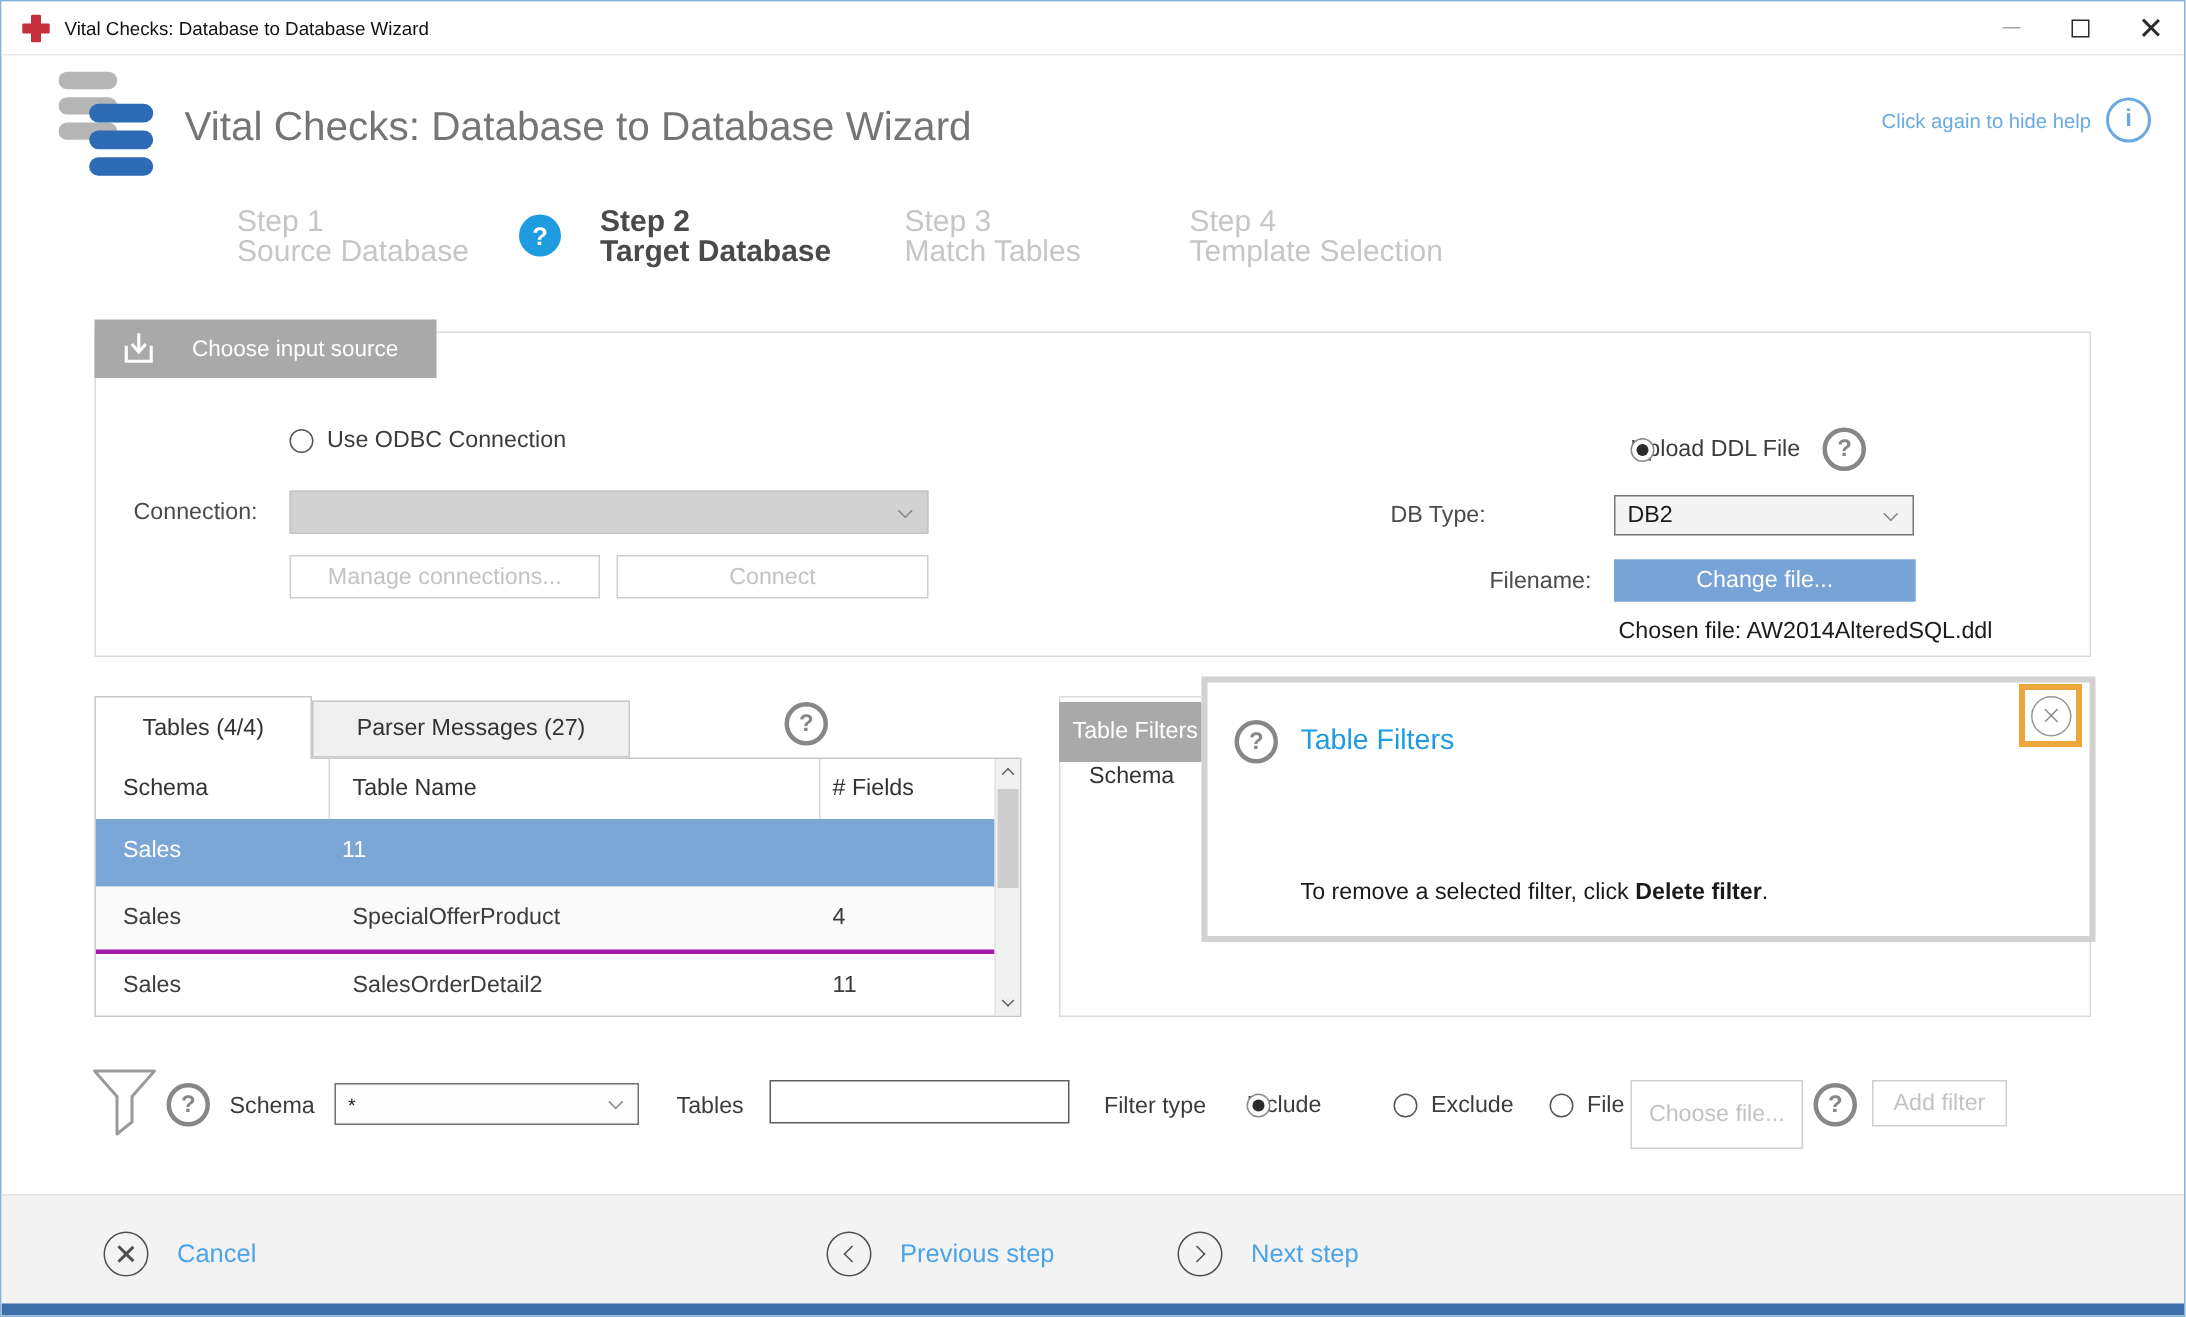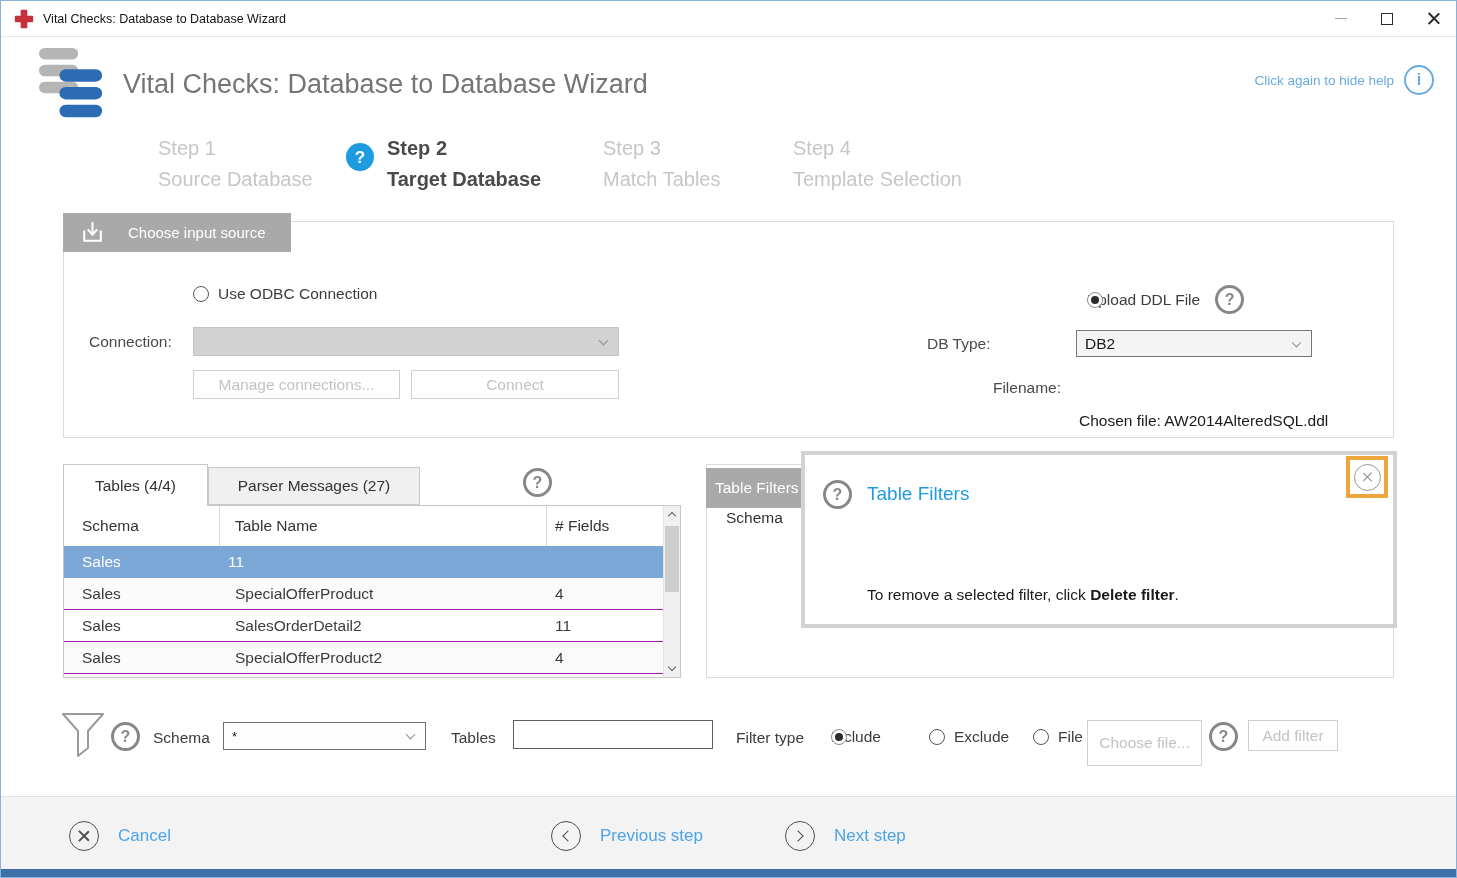--- a/index.html
+++ b/index.html
@@ -26,22 +26,22 @@
   
   .logo{position:absolute;left:38px;top:44px}
   .app-title{position:absolute;left:122px;top:68px;font-size:27px;color:#757575}
   .hide-help{position:absolute;right:22px;top:64px;display:flex;align-items:center;gap:10px}
   .hide-help .txt{color:var(--link);font-size:13.5px}
   .iicon{width:30px;height:30px;border-radius:50%;border:2px solid var(--link);color:var(--link);display:flex;align-items:center;justify-content:center;font-size:16px;font-weight:bold}
   .iicon::after{content:"i"}
 
   
   .step{position:absolute;top:138px;font-size:20px;line-height:19px;color:#c6c6c6}
-  .step .l2{margin-top:12px}
-  .step.active{display:flex;gap:13px;color:#4a4a4a;font-weight:bold}
+  .step .l2{margin-top:1px}
+  .step.active{display:flex;gap:26px;color:#4a4a4a;font-weight:bold}
   .step-q{width:28px;height:28px;margin-top:4px;border-radius:50%;background:var(--accent);color:#fff;font-weight:bold;font-size:17px;display:flex;align-items:center;justify-content:center}
   .step-q::after{content:"?"}
 
   
   .qicon{width:29px;height:29px;border-radius:50%;border:3px solid #878787;background:#fff;color:#878787;font-weight:bold;font-size:16px;display:flex;align-items:center;justify-content:center}
   .qicon::after{content:"?"}
 
   
   .input-box{position:absolute;left:62px;top:220px;width:1331px;height:217px;border:1px solid #dadada;background:#fff}
   .input-header{position:absolute;left:62px;top:212px;width:228px;height:39px;background:var(--headergray);color:#fff;display:flex;align-items:center;z-index:2}
@@ -62,21 +62,21 @@
   .tab{position:absolute;display:flex;align-items:center;justify-content:center;font-size:15.5px;color:#333;border:1px solid #c8c8c8}
   .tab.active{left:62px;top:463px;width:145px;height:42px;background:#fff;border-bottom:none;z-index:3}
   .tab.inactive{left:207px;top:466px;width:212px;height:38px;background:#f0f0f0;z-index:2}
   .grid{position:absolute;left:62px;top:504px;width:618px;height:173px;border:1px solid #c8c8c8;background:#fff;overflow:hidden}
   .g-head{display:flex;height:40px;font-size:15.5px;color:#333;background:#fff}
   .g-head .c{display:flex;align-items:center;border-right:1px solid #d8d8d8}
   .g-head .c:last-child{border-right:none}
   .c.schema{width:156px;padding-left:18px}
   .c.tname{width:327px;padding-left:15px}
   .c.nfields{width:116px;padding-left:8px}
-  .g-row{display:flex;height:32px;font-size:15.5px;color:#3c3c3c;border-bottom:1px solid #a21caf;align-items:flex-start}
+  .g-row{display:flex;height:45px;font-size:15.5px;color:#3c3c3c;border-bottom:3px solid #a21caf;align-items:flex-start}
   .g-row:nth-child(odd){background:#fafafa}
   .g-row .c{display:flex;align-items:center;height:100%}
   .g-row.selected{background:var(--selection);color:#fff;border-bottom-color:var(--selection)}
   .vscroll{position:absolute;right:0;top:0;bottom:0;width:17px;background:#f0f0f0;border-left:1px solid #e2e2e2}
   .sb-btn{position:absolute;left:0;width:16px;height:17px;display:flex;align-items:center;justify-content:center}
   .sb-up{top:0}.sb-dn{bottom:0}
   .sb-chev{width:6px;height:6px;border-right:1.2px solid #606060;border-bottom:1.2px solid #606060}
   .sb-up .sb-chev{transform:rotate(-135deg);margin-top:3px}
   .sb-dn .sb-chev{transform:rotate(45deg);margin-bottom:3px}
   .sb-thumb{position:absolute;left:1px;top:20px;width:14px;height:66px;background:#cdcdcd}
@@ -199,25 +199,26 @@
 
   <div class="fld-label" style="left:88px;top:332px">Connection:</div>
   <div class="sel disabled" style="left:192px;top:326px;width:426px;height:29px">
     <span></span>
     <span class="chev"></span>
   </div>
   <button class="btn" style="left:410px;top:369px;width:208px;height:29px">Connect</button>
   <button class="btn" style="left:192px;top:369px;width:207px;height:29px">Manage connections...</button>
 
   <div class="fld-label" style="left:926px;top:334px;width:134px;text-align:left">DB Type:</div>
-  <div class="sel" style="left:1075px;top:329px;width:236px;height:27px;background:#f4f4f4;border-color:#767676">
+  <div class="sel" style="left:1075px;top:329px;width:200px;height:27px;background:#f4f4f4;border-color:#767676">
     <span>DB2</span>
     <span class="chev"></span>
   </div>
   <div class="fld-label" style="left:926px;top:378px;width:134px;text-align:right">Filename:</div>
+  <button class="btn blue" style="left:1075px;top:372px;width:201px;height:28px">Change file...</button>
   <div class="chosen" style="left:1078px;top:411px">Chosen file: AW2014AlteredSQL.ddl</div>
 
   <div class="tab active">Tables (4/4)</div>
   <div class="tab inactive">Parser Messages (27)</div>
   <span class="qicon" style="position:absolute;left:522px;top:467px"></span>
 
   <div class="grid">
     <div class="g-head">
       <div class="c schema">Schema</div>
       <div class="c tname">Table Name</div>

